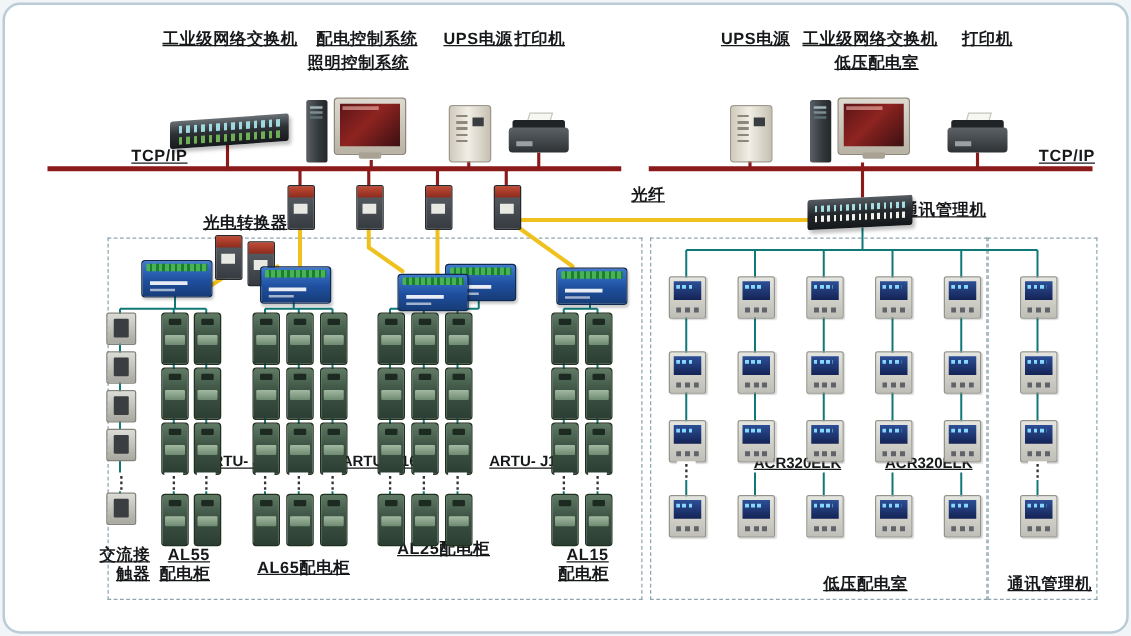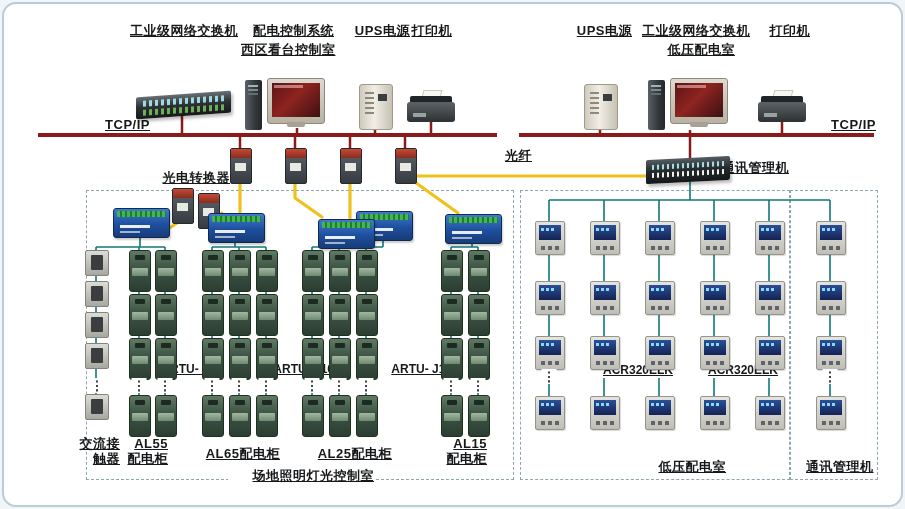--- a/index.html
+++ b/index.html
@@ -89,21 +89,21 @@
       <path d="M208 225 L222 213"></path>
     </g>
     <g stroke="#8B1A1A" fill="none">
       <path d="M38 135 H497 M519 135 H874" stroke-width="4"></path>
       <path d="M182 116 V135 M297 128 V135 M375 126 V135 M431 122 V135 M240 135 V150 M295 135 V150 M350 135 V150 M405 135 V150 M600 126 V135 M690 130 V158 M782 122 V135" stroke-width="2.5"></path>
     </g>
   </svg>
 
   <div class="lbl" style="left:118px;top:24px;width:120px">工业级网络交换机</div>
   <div class="lbl" style="left:234px;top:24px;width:100px">配电控制系统</div>
-  <div class="lbl" style="left:241px;top:43px;width:86px">西区看台控制室</div>
+  <div class="lbl" style="left:241px;top:43px;width:86px">照明控制系统</div>
   <div class="lbl" style="left:342px;top:24px;width:68px">UPS电源</div>
   <div class="lbl" style="left:404px;top:24px;width:48px">打印机</div>
   <div class="lbl" style="left:564px;top:24px;width:68px">UPS电源</div>
   <div class="lbl" style="left:642px;top:24px;width:100px">工业级网络交换机</div>
   <div class="lbl" style="left:649px;top:43px;width:86px">低压配电室</div>
   <div class="lbl" style="left:762px;top:24px;width:48px">打印机</div>
 
   <div class="lbl tcp" style="left:94px;top:118px;width:56px">TCP/IP</div>
   <div class="lbl tcp" style="left:820px;top:118px;width:56px">TCP/IP</div>
 
@@ -115,25 +115,24 @@
   <div class="lbl sm bg" style="left:270px;top:363px;width:64px">ARTU- J16</div>
   <div class="lbl sm bg" style="left:388px;top:363px;width:64px">ARTU- J16</div>
   <div class="lbl sm bg" style="left:597px;top:364px;width:76px">ACR320ELK</div>
   <div class="lbl sm bg" style="left:702px;top:364px;width:76px">ACR320ELK</div>
 
   <div class="lbl" style="left:74px;top:437px;width:46px">交流接</div>
   <div class="lbl" style="left:74px;top:452px;width:46px">触器</div>
   <div class="lbl" style="left:124px;top:437px;width:44px">AL55</div>
   <div class="lbl" style="left:124px;top:452px;width:44px">配电柜</div>
   <div class="lbl" style="left:200px;top:447px;width:80px">AL65配电柜</div>
-  <div class="lbl" style="left:312px;top:447px;width:80px">AL25配电柜</div>
+  <div class="lbl" style="left:312px;top:432px;width:80px">AL25配电柜</div>
   <div class="lbl" style="left:443px;top:437px;width:44px">AL15</div>
   <div class="lbl" style="left:443px;top:452px;width:44px">配电柜</div>
 
-  <div class="lbl bg" style="left:228px;top:469px;width:146px">场地照明灯光控制室</div>
   <div class="lbl" style="left:654px;top:460px;width:72px">低压配电室</div>
   <div class="lbl" style="left:806px;top:460px;width:56px">通讯管理机</div>
 <div class="dev net-switch" style="left: 136px; top: 94px;">
       <span class="ports"></span>
       <span class="ports row2"></span>
     </div>
     <div class="dev pc" style="left: 245px; top: 78px;">
       <span class="tower"></span>
       <span class="monitor">
         <span class="screen"></span>

